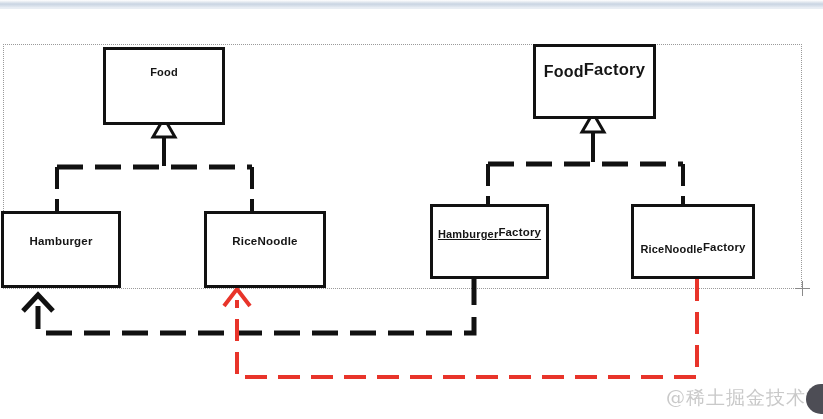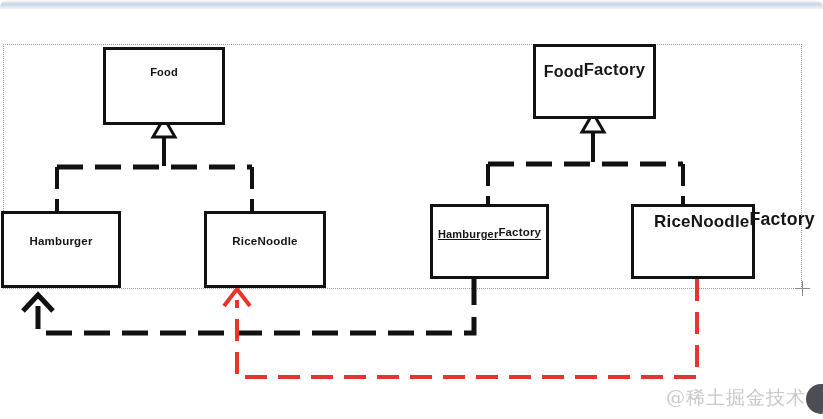--- a/index.html
+++ b/index.html
@@ -9,21 +9,20 @@
   }
   body {
     font-family: "Liberation Sans", sans-serif;
   }
   #screen {
     position: relative;
     width: 823px;
     height: 419px;
     background: #ffffff;
     overflow: hidden;
-    border-radius: 8px;
   }
   
   #top-band {
     position: absolute;
     left: 0; top: 0;
     width: 823px; height: 9px;
     background: linear-gradient(to bottom, #ffffff 0%, #c9d4e2 45%, #dfe6ef 75%, #f6f8fb 100%);
   }
   #top-band-line {
     position: absolute;
@@ -88,21 +87,21 @@
   #box-food .box-label         { top: 16px; font-size: 11px; }
   #box-foodfactory   { left: 533px; top: 44px;  width: 123px; height: 75px; }
   #box-foodfactory .box-label  { top: 13px; font-size: 16px; }
   #box-hamburger     { left: 1px;   top: 211px; width: 120px; height: 77px; }
   #box-hamburger .box-label    { top: 21px; font-size: 11.5px; }
   #box-ricenoodle    { left: 204px; top: 211px; width: 122px; height: 77px; }
   #box-ricenoodle .box-label   { top: 21px; font-size: 11.5px; }
   #box-hamburgerfactory  { left: 430px; top: 204px; width: 119px; height: 75px; }
   #box-hamburgerfactory .box-label { top: 19px; font-size: 11px; text-decoration: underline; }
   #box-ricenoodlefactory { left: 631px; top: 204px; width: 124px; height: 75px; }
-  #box-ricenoodlefactory .box-label { top: 2px; font-size: 17px; margin-left: 20px; }
+  #box-ricenoodlefactory .box-label { top: 34px; font-size: 11px; }
 
   
   #connectors {
     position: absolute;
     left: 0; top: 0;
     width: 823px; height: 419px;
     overflow: visible;
   }
   .conn-solid   { stroke: #111111; stroke-width: 4; fill: none; }
   .conn-dashed  { stroke: #111111; stroke-width: 5; fill: none; stroke-dasharray: 26 12; }

